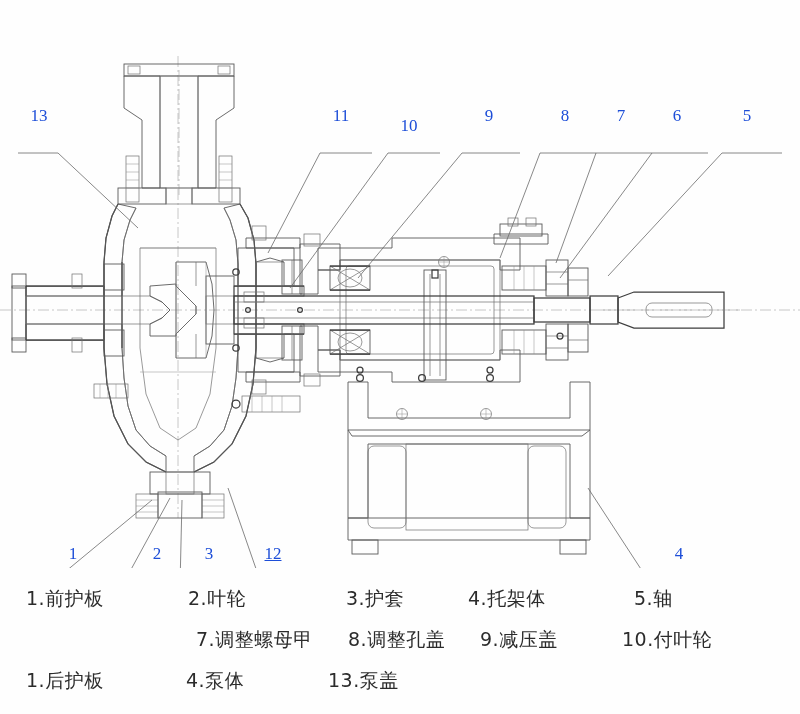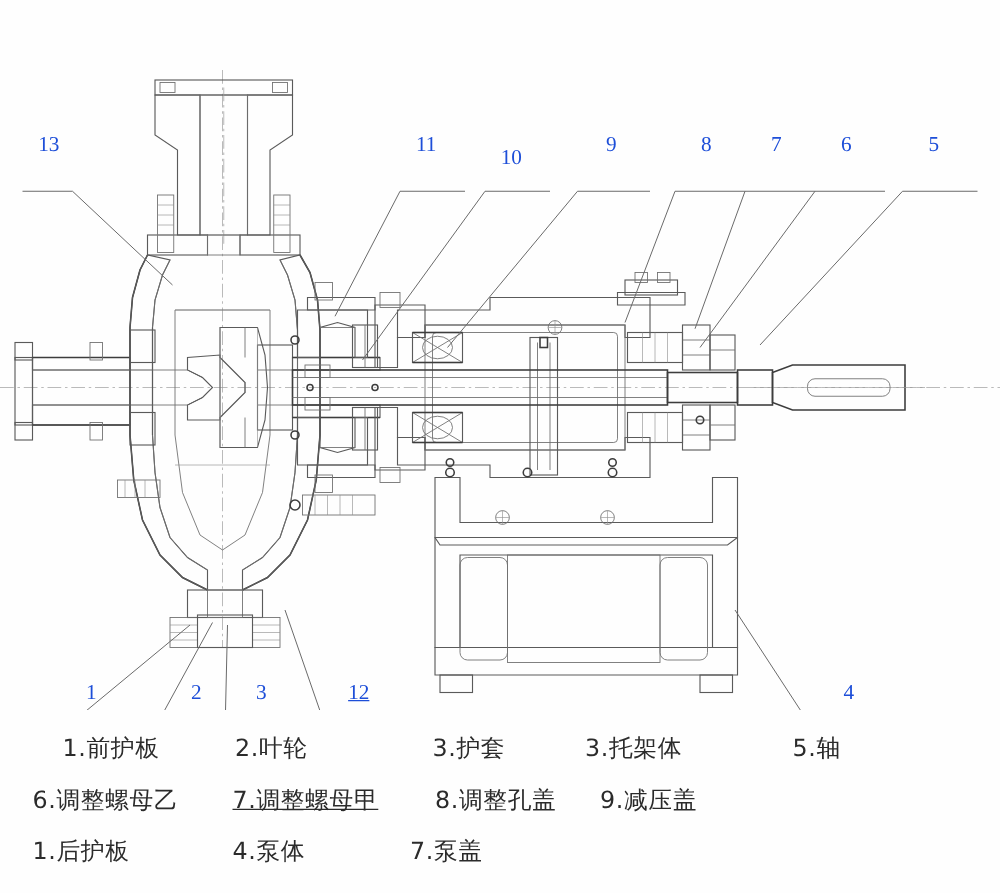--- a/index.html
+++ b/index.html
@@ -416,38 +416,38 @@
       <div class="callout-num" style="left: 330px; top: 106px;">11</div>
       <div class="callout-num" style="left: 398px; top: 116px;">10</div>
       <div class="callout-num" style="left: 478px; top: 106px;">9</div>
       <div class="callout-num" style="left: 554px; top: 106px;">8</div>
       <div class="callout-num" style="left: 610px; top: 106px;">7</div>
       <div class="callout-num" style="left: 666px; top: 106px;">6</div>
       <div class="callout-num" style="left: 736px; top: 106px;">5</div>
       <div class="callout-num" style="left: 62px; top: 544px;">1</div>
       <div class="callout-num" style="left: 146px; top: 544px;">2</div>
       <div class="callout-num" style="left: 198px; top: 544px;">3</div>
-      <div class="callout-num" style="left: 276px; top: 544px; text-decoration: underline;">12</div>
+      <div class="callout-num" style="left: 262px; top: 544px; text-decoration: underline;">12</div>
       <div class="callout-num" style="left: 668px; top: 544px;">4</div>
     </div>
 
   <div id="legend">
     <div class="legend-row r0">
-        <span class="legend-item" style="left: 0px; margin-left: 24px;">1.前护板</span>
+        <span class="legend-item" style="left: 0px;">1.前护板</span>
         <span class="legend-item" style="left: 162px; text-align: right;">2.叶轮</span>
         <span class="legend-item" style="left: 320px;">3.护套</span>
-        <span class="legend-item" style="left: 442px;">3.托架体</span>
+        <span class="legend-item" style="left: 442px;">4.托架体</span>
         <span class="legend-item" style="left: 608px;">5.轴</span>
       </div>
     <div class="legend-row r1">
-        <span class="legend-item" style="left: 0px;">6.调整螺母乙</span>
-        <span class="legend-item" style="left: 160px; text-decoration: underline;">7.调整螺母甲</span>
+        <span class="legend-item" style="left: 170px;">7.调整螺母甲</span>
         <span class="legend-item" style="left: 322px;">8.调整孔盖</span>
         <span class="legend-item" style="left: 454px;">9.减压盖</span>
+        <span class="legend-item" style="left: 596px;">10.付叶轮</span>
       </div>
     <div class="legend-row r2">
         <span class="legend-item" style="left: 0px;">1.后护板</span>
         <span class="legend-item" style="left: 160px;">4.泵体</span>
-        <span class="legend-item" style="left: 302px;">7.泵盖</span>
+        <span class="legend-item" style="left: 302px;">13.泵盖</span>
       </div>
   </div>
 
 </div>
 
 </body></html>

